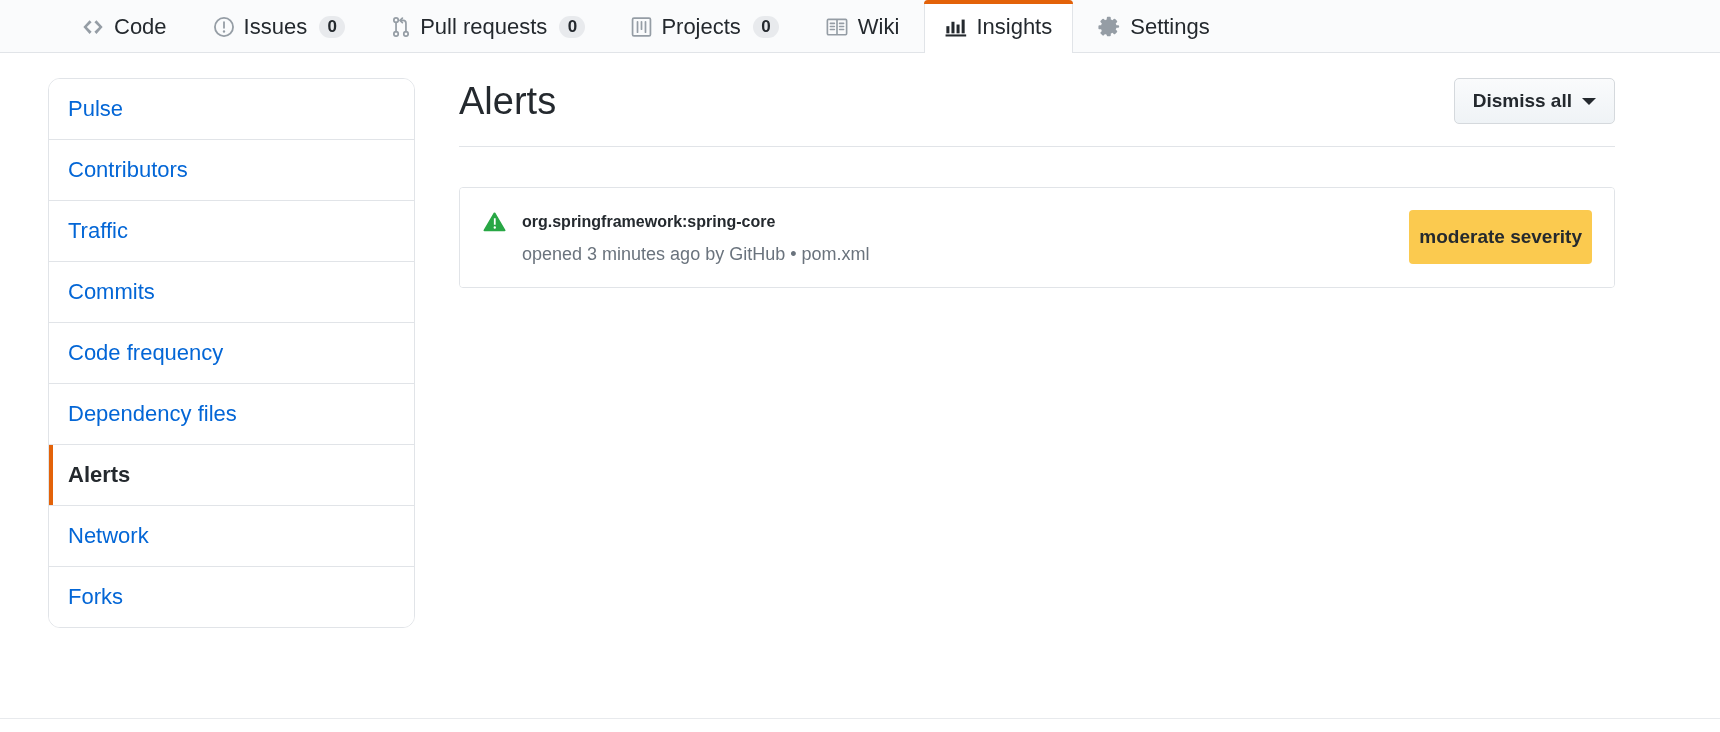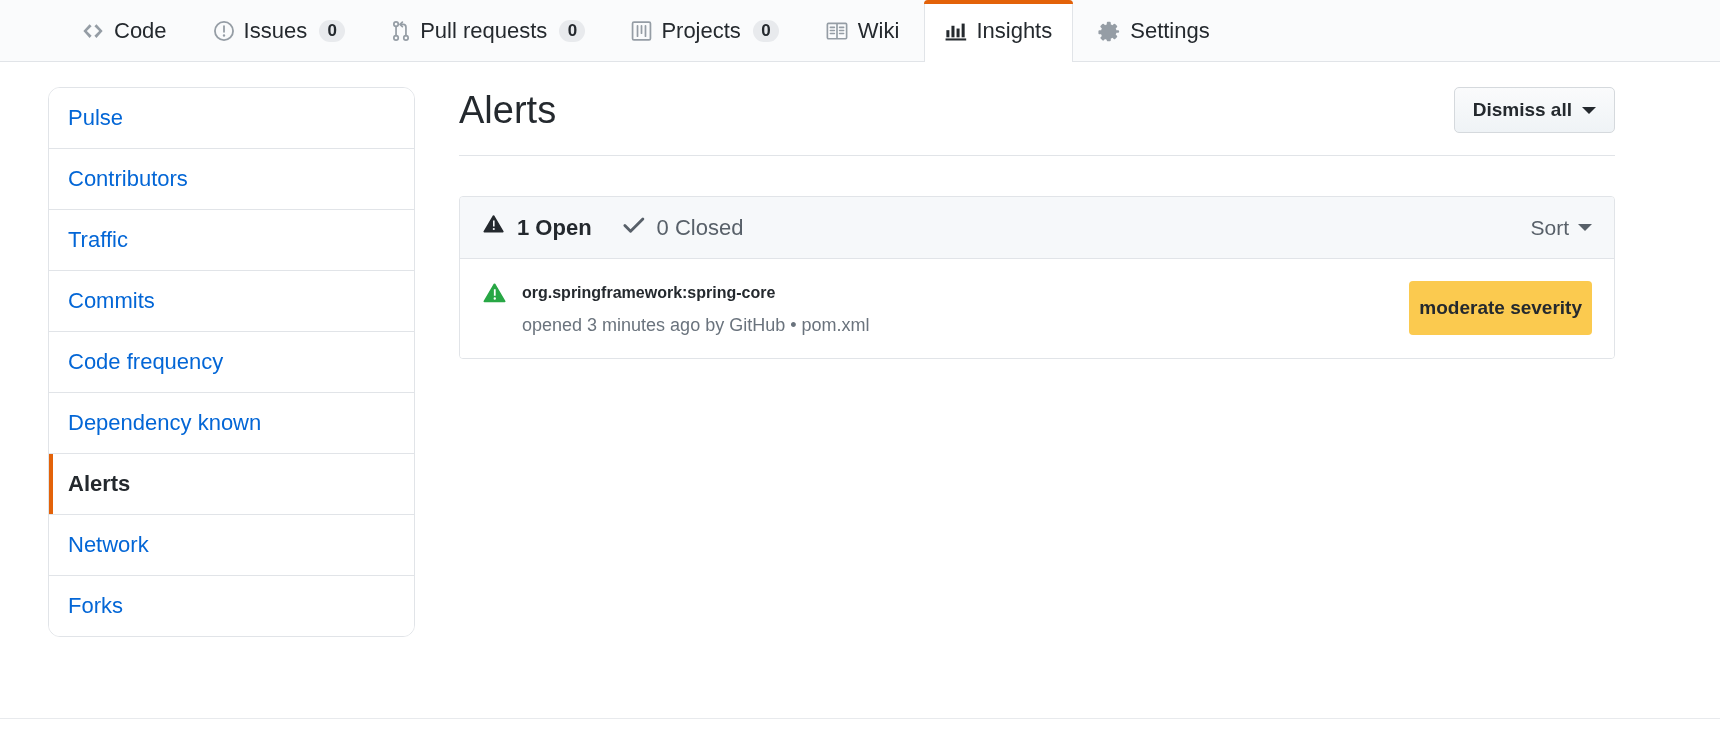--- a/index.html
+++ b/index.html
@@ -7,21 +7,21 @@
     margin: 0; padding: 0;
     width: 1720px; height: 732px;
     background: #ffffff;
     font-family: "Liberation Sans", sans-serif;
     -webkit-font-smoothing: antialiased;
   }
 
   
   .tabbar {
     position: relative;
-    height: 62px;
+    height: 53px;
     background: #fafbfc;
     border-bottom: 1px solid #e1e4e8;
     display: flex;
     align-items: stretch;
     padding-left: 60px;
   }
   .tab {
     display: flex;
     align-items: center;
     gap: 9px;
@@ -358,21 +358,21 @@
     <a class="side-item" href="#">
       <span>Traffic</span>
     </a>
     <a class="side-item" href="#">
       <span>Commits</span>
     </a>
     <a class="side-item" href="#">
       <span>Code frequency</span>
     </a>
     <a class="side-item" href="#">
-      <span>Dependency known</span>
+      <span>Dependency files</span>
     </a>
     <a class="side-item selected" href="#">
       <span>Alerts</span>
     </a>
     <a class="side-item" href="#">
       <span>Network</span>
     </a>
     <a class="side-item" href="#">
       <span>Forks</span>
     </a>
@@ -383,46 +383,20 @@
     <div class="main-head">
       <h1 class="page-title">Alerts</h1>
       <button class="btn" type="button">
         <span>Dismiss all</span>
         <span class="caret"></span>
       </button>
     </div>
 
     <section class="card">
 
-      <div class="card-head">
-        <div class="state-group">
-          <a class="state open" href="#">
-            <span>
-              <svg width="24" height="22" viewBox="0 0 16 16" fill="#24292e" aria-hidden="true">
-                <path d="M8.2 1.9a.6.6 0 0 0-1.05 0L.4 13.3a.6.6 0 0 0 .52.9h13.51a.6.6 0 0 0 .52-.9L8.2 1.9zm-.95 3.6h1.2v4.3h-1.2V5.5zm.6 6.95a.78.78 0 1 1 0-1.56.78.78 0 0 1 0 1.56z" fill="#fff"></path>
-                <path d="M8.2 1.9a.6.6 0 0 0-1.05 0L.4 13.3a.6.6 0 0 0 .52.9h13.51a.6.6 0 0 0 .52-.9L8.2 1.9z"></path>
-                <path d="M7.25 5.5h1.2v4.3h-1.2V5.5zm.6 6.95a.78.78 0 1 1 0-1.56.78.78 0 0 1 0 1.56z" fill="#f6f8fa"></path>
-              </svg>
-            </span>
-            <span>1 Open</span>
-          </a>
-          <a class="state closed" href="#">
-            <span>
-              <svg width="24" height="20" viewBox="0 0 16 14" fill="none" stroke="#586069" stroke-width="2" stroke-linecap="round" stroke-linejoin="round" aria-hidden="true">
-                <path d="M1.6 7.4 5.6 11.4 14.2 2.8"></path>
-              </svg>
-            </span>
-            <span>0 Closed</span>
-          </a>
-        </div>
-        <a class="sort" href="#">
-          <span>Sort</span>
-          <span class="caret muted"></span>
-        </a>
-      </div>
 
       <div class="alert-row">
         <div class="alert-left">
           <div class="alert-icon-wrap">
             <svg width="26" height="24" viewBox="0 0 16 16" fill="#28a745" aria-hidden="true">
               <path d="M8.2 1.9a.6.6 0 0 0-1.05 0L.4 13.3a.6.6 0 0 0 .52.9h13.51a.6.6 0 0 0 .52-.9L8.2 1.9z"></path>
               <path d="M7.25 5.5h1.2v4.3h-1.2V5.5zm.6 6.95a.78.78 0 1 1 0-1.56.78.78 0 0 1 0 1.56z" fill="#ffffff"></path>
             </svg>
           </div>
           <div>

